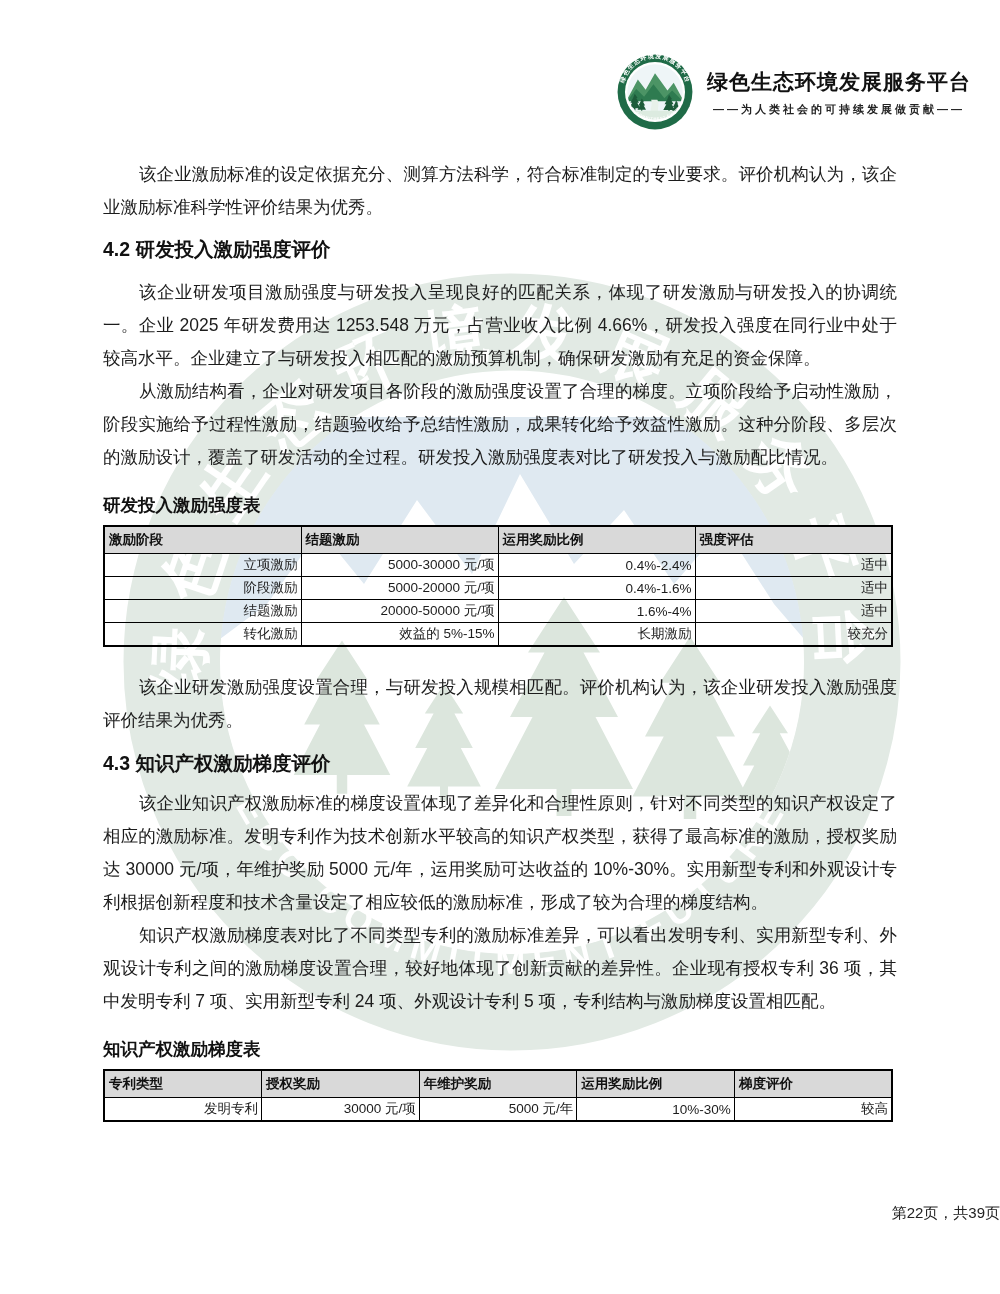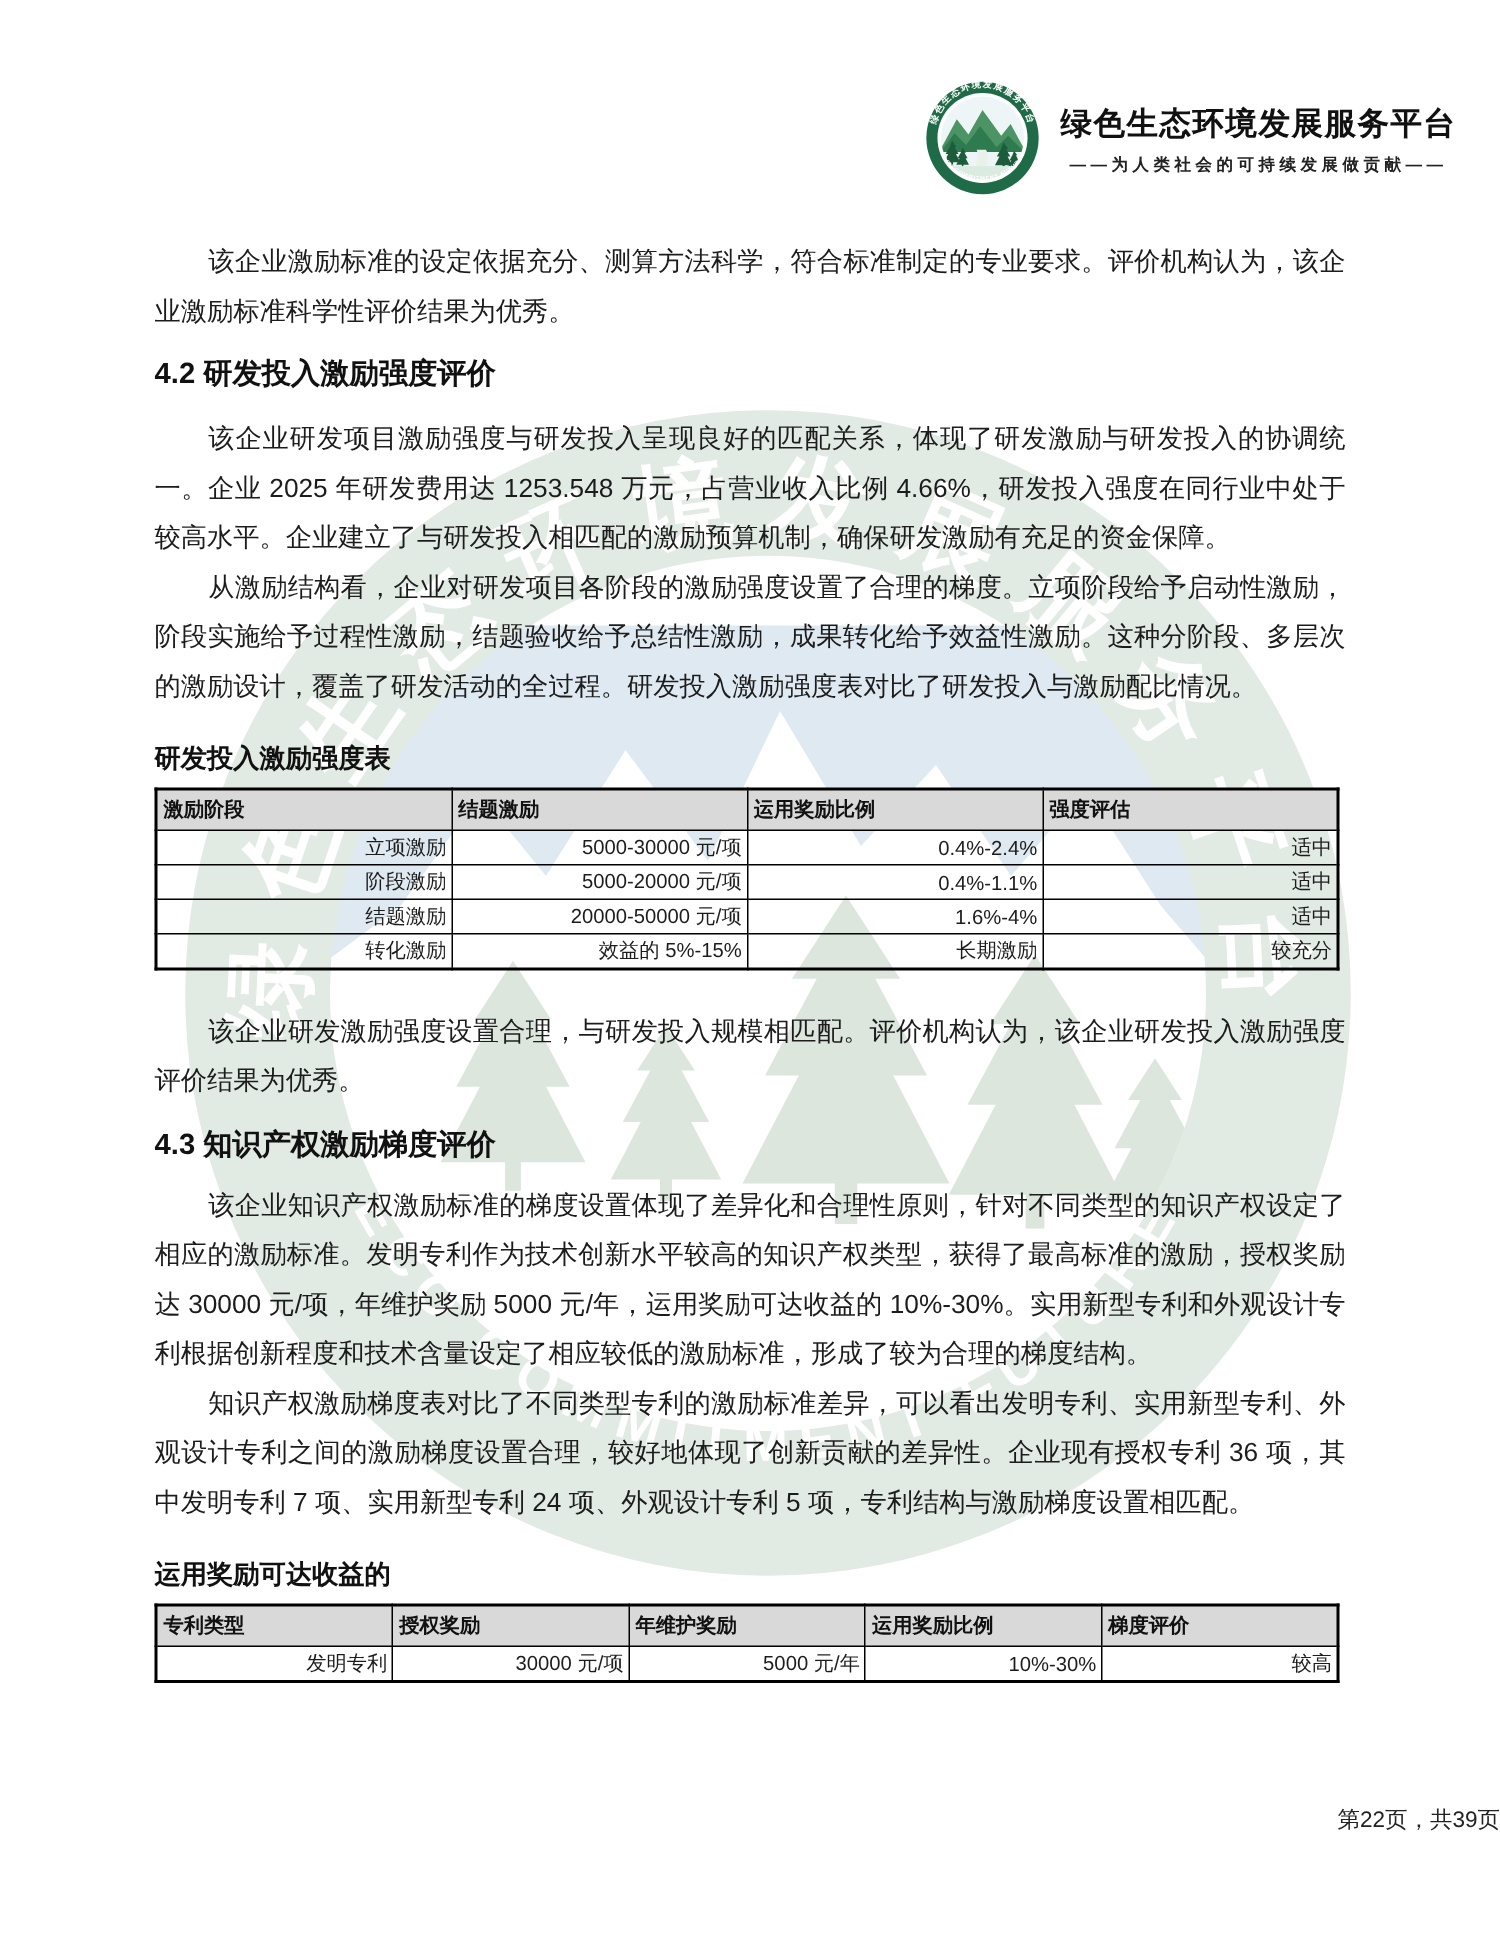--- a/index.html
+++ b/index.html
@@ -134,21 +134,21 @@
       <tbody>
         <tr>
           <td>立项激励</td>
           <td>5000-30000 元/项</td>
           <td>0.4%-2.4%</td>
           <td>适中</td>
         </tr>
         <tr>
           <td>阶段激励</td>
           <td>5000-20000 元/项</td>
-          <td>0.4%-1.1%</td>
+          <td>0.4%-1.6%</td>
           <td>适中</td>
         </tr>
         <tr>
           <td>结题激励</td>
           <td>20000-50000 元/项</td>
           <td>1.6%-4%</td>
           <td>适中</td>
         </tr>
         <tr>
           <td>转化激励</td>
@@ -159,21 +159,21 @@
       </tbody>
     </table>
 
     <p class="para spacer-after-table">该企业研发激励强度设置合理，与研发投入规模相匹配。评价机构认为，该企业研发投入激励强度评价结果为优秀。</p>
 
     <h2 class="sec-heading sec-heading-2">4.3 知识产权激励梯度评价</h2>
 
     <p class="para">该企业知识产权激励标准的梯度设置体现了差异化和合理性原则，针对不同类型的知识产权设定了相应的激励标准。发明专利作为技术创新水平较高的知识产权类型，获得了最高标准的激励，授权奖励达 30000 元/项，年维护奖励 5000 元/年，运用奖励可达收益的 10%-30%。实用新型专利和外观设计专利根据创新程度和技术含量设定了相应较低的激励标准，形成了较为合理的梯度结构。</p>
     <p class="para">知识产权激励梯度表对比了不同类型专利的激励标准差异，可以看出发明专利、实用新型专利、外观设计专利之间的激励梯度设置合理，较好地体现了创新贡献的差异性。企业现有授权专利 36 项，其中发明专利 7 项、实用新型专利 24 项、外观设计专利 5 项，专利结构与激励梯度设置相匹配。</p>
 
-    <div class="tbl-title">运用奖励可达收益的</div>
+    <div class="tbl-title">知识产权激励梯度表</div>
 
     <table class="data-table">
       <thead>
         <tr>
           <th>专利类型</th>
           <th>授权奖励</th>
           <th>年维护奖励</th>
           <th>运用奖励比例</th>
           <th>梯度评价</th>
         </tr>

